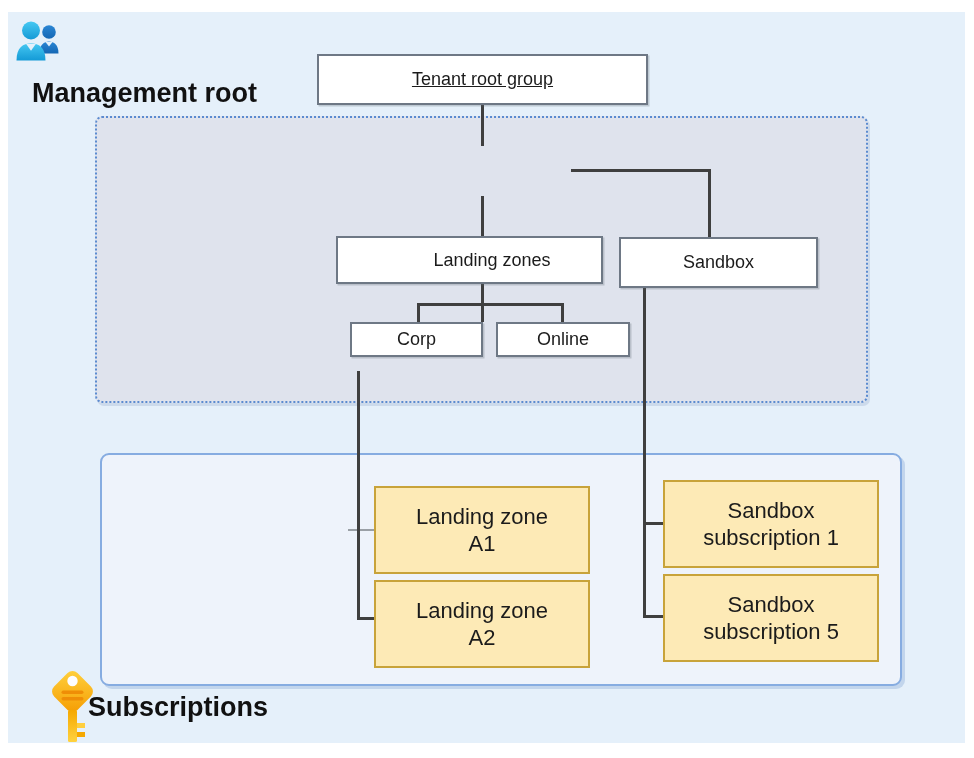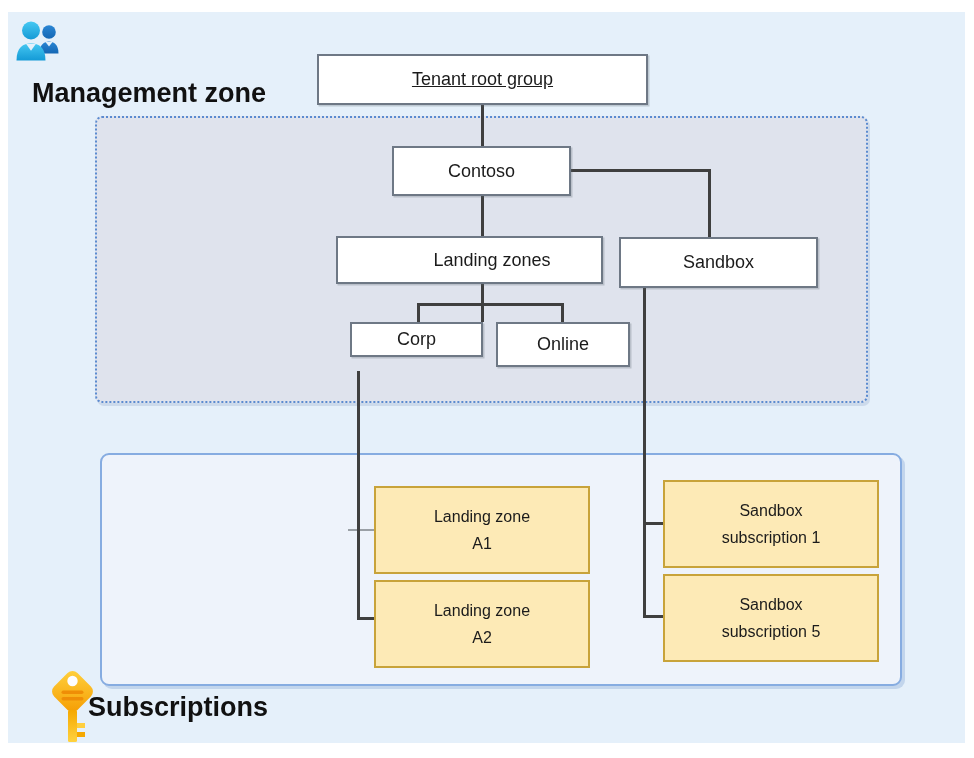--- a/index.html
+++ b/index.html
@@ -28,21 +28,21 @@
   .conn.light{background:#9aa0a6;}
   .node{
     position:absolute;z-index:3;box-sizing:border-box;
     background:#ffffff;border:2px solid #6e7885;
     display:flex;align-items:center;justify-content:center;
     font-size:18px;color:#1b1b1b;text-align:center;
     box-shadow:1.5px 1.5px 0 rgba(90,100,110,.28);
   }
   .node.sub{
     background:#fdeab6;border:2px solid #c8a33a;
-    flex-direction:column;line-height:27px;font-size:16px;
+    flex-direction:column;line-height:27px;font-size:22px;
     box-shadow:none;
   }
   .big-label{
     position:absolute;z-index:4;font-weight:bold;font-size:27px;color:#111;
     white-space:nowrap;
   }
   .icon{position:absolute;z-index:4;}
 </style>
 </head>
 <body>
@@ -62,25 +62,24 @@
   <div class="conn" style="left:417px;top:303px;width:3px;height:19px;"></div>
   <div class="conn" style="left:561px;top:303px;width:3px;height:19px;"></div>
   <div class="conn light" style="left:348px;top:529px;width:26px;height:2px;"></div>
   <div class="conn" style="left:357px;top:371px;width:3px;height:249px;"></div>
   <div class="conn" style="left:357px;top:617px;width:17px;height:3px;"></div>
   <div class="conn" style="left:643px;top:288px;width:3px;height:330px;"></div>
   <div class="conn" style="left:643px;top:522px;width:20px;height:3px;"></div>
   <div class="conn" style="left:643px;top:615px;width:20px;height:3px;"></div>
 
   <div class="node" style="left:317px;top:54px;width:331px;height:51px;text-decoration:underline;">Tenant root group</div>
-  <div class="node" style="left:392px;top:146px;width:179px;height:50px;">Contoso</div>
   <div class="node" style="left:336px;top:236px;width:267px;height:48px;padding-left:45px;">Landing zones</div>
   <div class="node" style="left:619px;top:237px;width:199px;height:51px;">Sandbox</div>
   <div class="node" style="left:350px;top:322px;width:133px;height:35px;">Corp</div>
-  <div class="node" style="left:496px;top:322px;width:134px;height:45px;">Online</div>
+  <div class="node" style="left:496px;top:322px;width:134px;height:35px;">Online</div>
 
   <div class="node sub" style="left:374px;top:486px;width:216px;height:88px;">
     <span>Landing zone</span>
     <span>A1</span>
   </div>
   <div class="node sub" style="left:374px;top:580px;width:216px;height:88px;">
     <span>Landing zone</span>
     <span>A2</span>
   </div>
   <div class="node sub" style="left:663px;top:480px;width:216px;height:88px;">
@@ -109,21 +108,21 @@
         <path d="M25.5 35.5 c0-8.8 4.6-12 9.5-12 c4.9 0 9.5 3.2 9.5 12 z" fill="url(#gBlueB)"></path>
         <path d="M31.5 24 l3.5 4.6 3.5-4.6 z" fill="#e5f0fa"></path>
       </g>
       <g>
         <circle cx="17" cy="12.5" r="9" fill="url(#gBlueF)"></circle>
         <path d="M2.5 42.5 c0-13 6.8-17.3 14.5-17.3 c7.7 0 14.5 4.3 14.5 17.3 z" fill="url(#gBlueF)"></path>
         <path d="M12 25.8 l5 7 5-7 z" fill="#e5f0fa"></path>
       </g>
     </svg>
   </div>
-  <div class="big-label" style="left:32px;top:78px;">Management zone</div>
+  <div class="big-label" style="left:32px;top:78px;">Management root</div>
 
   <div class="icon" style="left:42px;top:666px;width:64px;height:82px;">
     <svg width="64" height="82" viewBox="0 0 64 82">
       <defs>
         <linearGradient id="gKeyH" x1="0" y1="0" x2="1" y2="1">
           <stop offset="0" stop-color="#ffd23f"></stop>
             <stop offset="1" stop-color="#f59b00"></stop>
         </linearGradient>
         <linearGradient id="gKeyS" x1="0" y1="0" x2="0" y2="1">
           <stop offset="0" stop-color="#f5a800"></stop>

